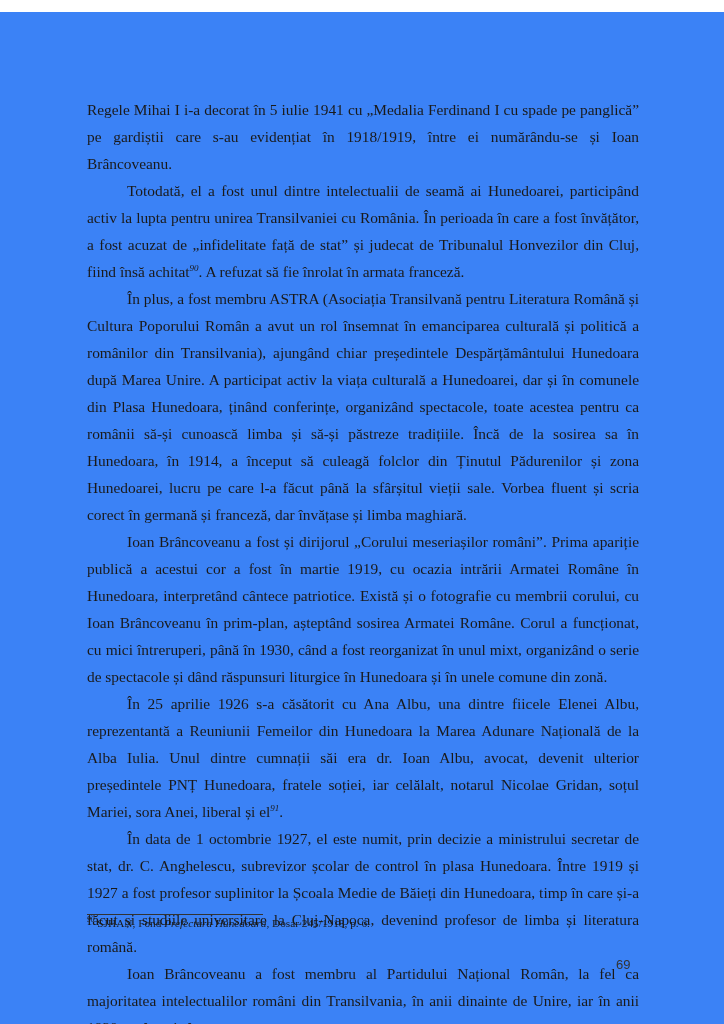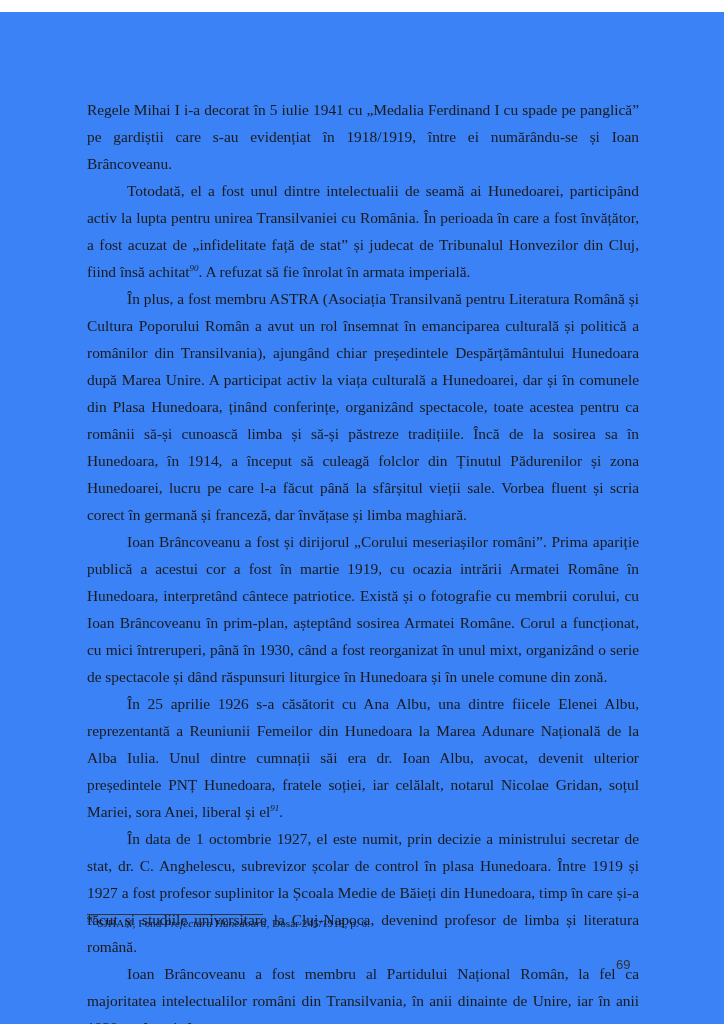--- a/index.html
+++ b/index.html
@@ -24,21 +24,21 @@
     position: absolute; left: 616px; top: 945px;
     font-family: "Liberation Sans", sans-serif; font-size: 13px; color: #333;
   }
 </style>
 </head>
 <body>
 
 <div class="page">
   <div class="body-text">
       <p><span>Regele Mihai I i-a decorat în 5 iulie 1941 cu „Medalia Ferdinand I cu spade pe panglică” pe gardiștii care s-au evidențiat în 1918/1919, între ei numărându-se și Ioan Brâncoveanu.</span></p>
-      <p class="indent"><span>Totodată, el a fost unul dintre intelectualii de seamă ai Hunedoarei, participând activ la lupta pentru unirea Transilvaniei cu România. În perioada în care a fost învățător, a fost acuzat de „infidelitate față de stat” și judecat de Tribunalul Honvezilor din Cluj, fiind însă achitat</span><sup>90</sup><span>. A refuzat să fie înrolat în armata imperială.</span></p>
+      <p class="indent"><span>Totodată, el a fost unul dintre intelectualii de seamă ai Hunedoarei, participând activ la lupta pentru unirea Transilvaniei cu România. În perioada în care a fost învățător, a fost acuzat de „infidelitate față de stat” și judecat de Tribunalul Honvezilor din Cluj, fiind însă achitat</span><sup>90</sup><span>. A refuzat să fie înrolat în armata franceză.</span></p>
       <p class="indent"><span>În plus, a fost membru ASTRA (Asociația Transilvană pentru Literatura Română și Cultura Poporului Român a avut un rol însemnat în emanciparea culturală și politică a românilor din Transilvania), ajungând chiar președintele Despărțământului Hunedoara după Marea Unire. A participat activ la viața culturală a Hunedoarei, dar și în comunele din Plasa Hunedoara, ținând conferințe, organizând spectacole, toate acestea pentru ca românii să-și cunoască limba și să-și păstreze tradițiile. Încă de la sosirea sa în Hunedoara, în 1914, a început să culeagă folclor din Ținutul Pădurenilor și zona Hunedoarei, lucru pe care l-a făcut până la sfârșitul vieții sale. Vorbea fluent și scria corect în germană și  franceză, dar învățase și limba maghiară.</span></p>
       <p class="indent"><span>Ioan Brâncoveanu a fost și dirijorul „Corului meseriașilor români”. Prima apariție publică a acestui cor a fost în martie 1919, cu ocazia intrării Armatei Române în Hunedoara, interpretând cântece patriotice. Există și o fotografie cu membrii corului, cu Ioan Brâncoveanu în prim-plan, așteptând sosirea Armatei Române. Corul a funcționat, cu mici întreruperi, până în 1930, când a fost reorganizat în unul mixt, organizând o serie de spectacole și dând răspunsuri liturgice în Hunedoara și în unele comune din zonă.</span></p>
       <p class="indent"><span>În 25 aprilie 1926 s-a căsătorit cu Ana Albu, una dintre fiicele Elenei Albu, reprezentantă a Reuniunii Femeilor din Hunedoara la Marea Adunare Națională de la Alba Iulia. Unul dintre cumnații săi era dr. Ioan Albu, avocat, devenit ulterior președintele PNȚ Hunedoara, fratele soției, iar celălalt, notarul Nicolae Gridan, soțul Mariei, sora Anei, liberal și el</span><sup>91</sup><span>.</span></p>
       <p class="indent"><span>În data de 1 octombrie 1927, el este numit, prin decizie a ministrului secretar de stat, dr. C. Anghelescu, subrevizor școlar de control în plasa Hunedoara. Între 1919 și 1927 a fost profesor suplinitor la Școala Medie de Băieți din Hunedoara, timp în care și-a făcut și studiile universitare la Cluj-Napoca, devenind profesor de limba și literatura română.</span></p>
       <p class="indent"><span>Ioan Brâncoveanu a fost membru al Partidului Național Român, la fel ca majoritatea intelectualilor români din Transilvania, în anii dinainte de Unire, iar în anii 1920 s-a înscris în</span></p>
     </div>
   <div class="fn-rule"></div>
   <div class="footnotes">
     <p class="fn"><sup>90</sup><span> SJHAN, Fond </span><i>Prefectura Hunedoara</i><span>, Dosar 245/1918, p. 6.</span></p>
   </div>

